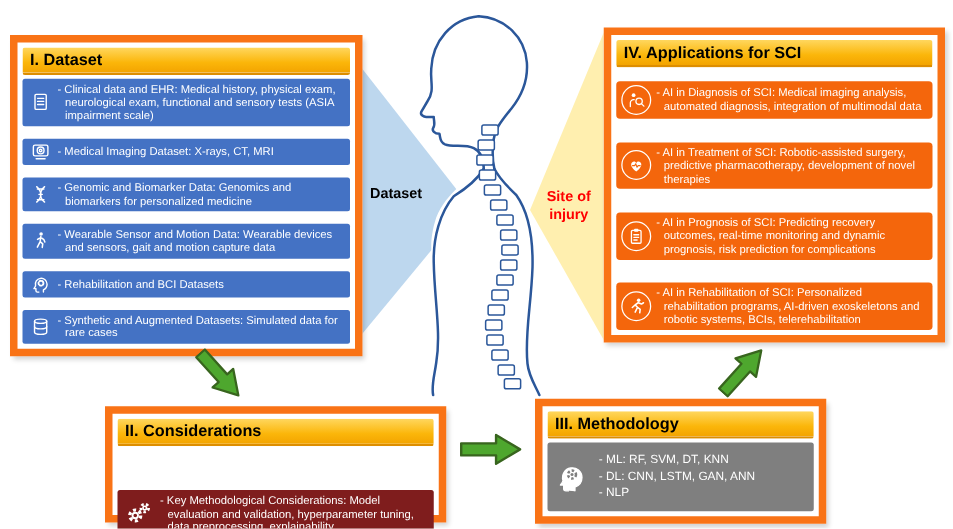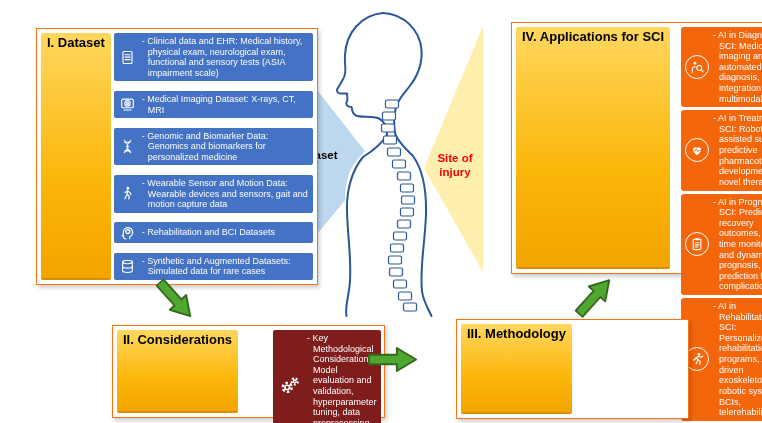--- a/index.html
+++ b/index.html
@@ -13,23 +13,23 @@
 
   
   .body-svg{position:absolute;left:295px;top:4px;z-index:1;}
 
   .center-label{position:absolute;z-index:2;font-weight:bold;}
   .dataset-label{left:296px;top:149px;font-size:11.5px;color:#000;}
   .injury-label{left:424px;top:151px;width:62px;text-align:center;font-size:11.5px;
                 color:#FF0000;white-space:pre-line;line-height:1.25;}
 
   
-  .panel{position:absolute;z-index:3;background:#fff;border:1px solid #f97316;
+  .panel{position:absolute;z-index:3;background:#fff;border:6px solid #f97316;
          box-shadow:2px 3px 4px rgba(0,0,0,.18);box-sizing:border-box;
-         padding:4px;display:flex;flex-direction:row;gap:3px;margin-left:28px;}
+         padding:4px;display:flex;flex-direction:column;gap:3px;}
   .panel-header{flex:0 0 auto;background:linear-gradient(180deg,#FFD75E 0%,#FBB60A 60%,#F3A400 100%);
          border-bottom:2px solid #DD8E00;border-radius:2px;color:#000;font-weight:bold;
          font-size:13px;padding:2px 6px 3px;}
   .items{flex:1 1 auto;display:flex;flex-direction:column;gap:3px;justify-content:space-between;}
 
   .row{display:flex;align-items:center;gap:4px;border-radius:2px;color:#fff;padding:3px 4px;}
   .row .icon{flex:0 0 auto;display:flex;align-items:center;justify-content:center;width:20px;}
   .row .txt{font-size:9px;line-height:1.18;padding-left:6px;text-indent:-6px;}
 
   .row-blue{background:#4472C4;}
@@ -245,20 +245,36 @@
               </g>
             </svg>
           </span>
         <span class="txt">- Key Methodological Considerations: Model evaluation and validation, hyperparameter tuning, data preprocessing, explainability</span>
       </div>
     </div>
   </div>
 
   <div class="panel" id="methodology-panel">
     <div class="panel-header">III. Methodology</div>
+    <div class="items">
+      <div class="row row-gray">
+        <span class="icon" style="width:28px;">
+            <svg viewBox="0 0 26 26" width="26" height="26">
+              <path d="M15 24 v-3.2 c3.3-1.3 5.6-4.2 5.6-7.8 a7.8 7.8 0 1 0 -15.2 2.5 c-.4 1.3-1.2 2.3-2.1 3.5 h2.6 v2.9 c0 1 .8 1.7 1.9 1.7 h2.4" fill="#fff" stroke="#fff" stroke-linejoin="round"></path>
+              <circle cx="12.6" cy="10.6" r="3.2" fill="none" stroke="#7F7F7F" stroke-width="2" stroke-dasharray="2 1.6"></circle>
+              <circle cx="12.6" cy="10.6" r="1.2" fill="#7F7F7F"></circle>
+            </svg>
+          </span>
+        <span class="meth-lines">
+          <span class="meth-line">- ML: RF, SVM, DT, KNN</span>
+          <span class="meth-line">- DL: CNN, LSTM, GAN, ANN</span>
+          <span class="meth-line">- NLP</span>
+        </span>
+      </div>
+    </div>
   </div>
 
   <div class="arrow arrow-1">
     <svg viewBox="0 0 52 28" width="48" height="26">
         <polygon points="1,9 30,9 30,2 50,14 30,26 30,19 1,19"></polygon>
       </svg>
   </div>
   <div class="arrow arrow-2">
     <svg viewBox="0 0 52 28" width="50" height="27">
         <polygon points="1,9 30,9 30,2 50,14 30,26 30,19 1,19"></polygon>

